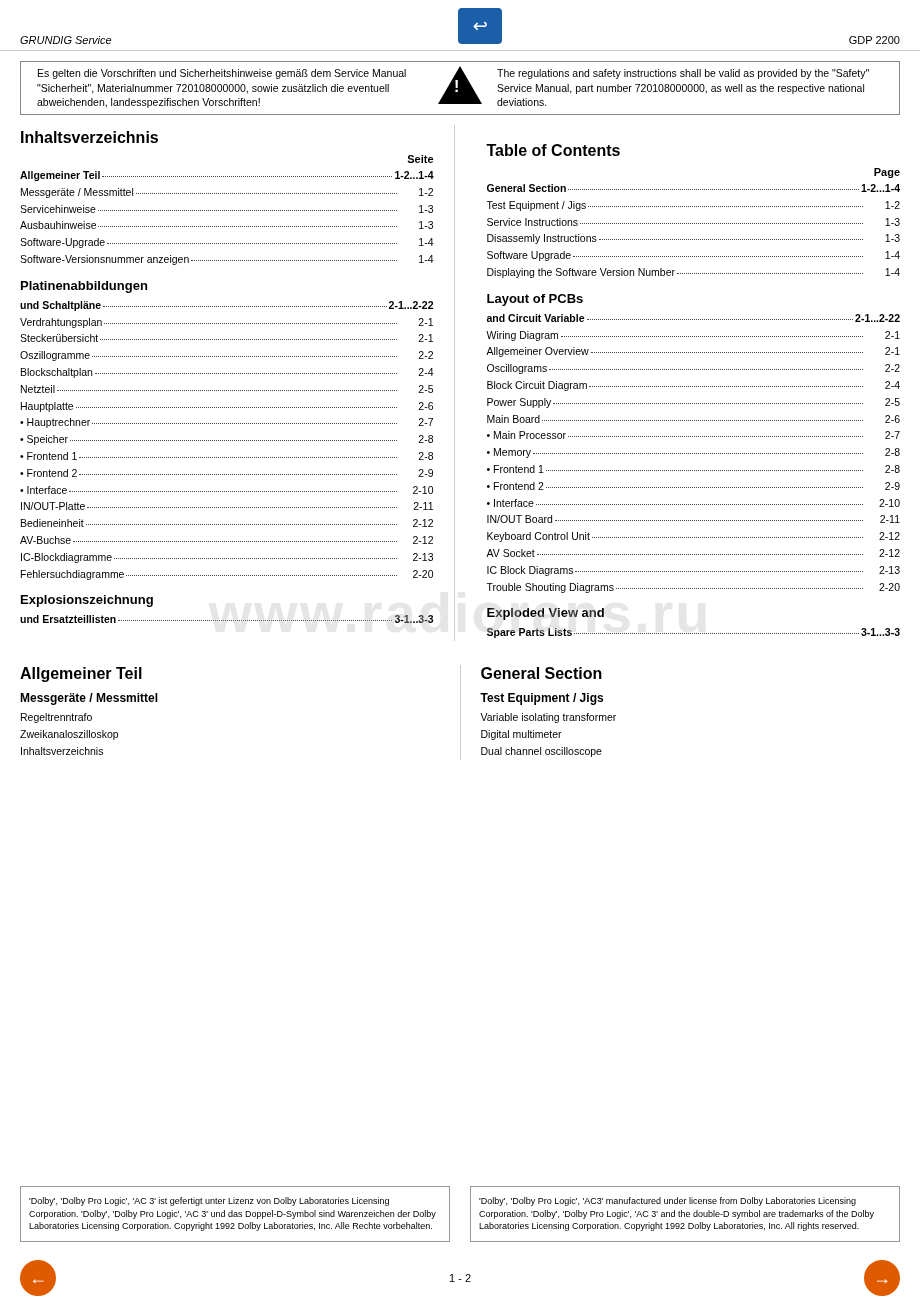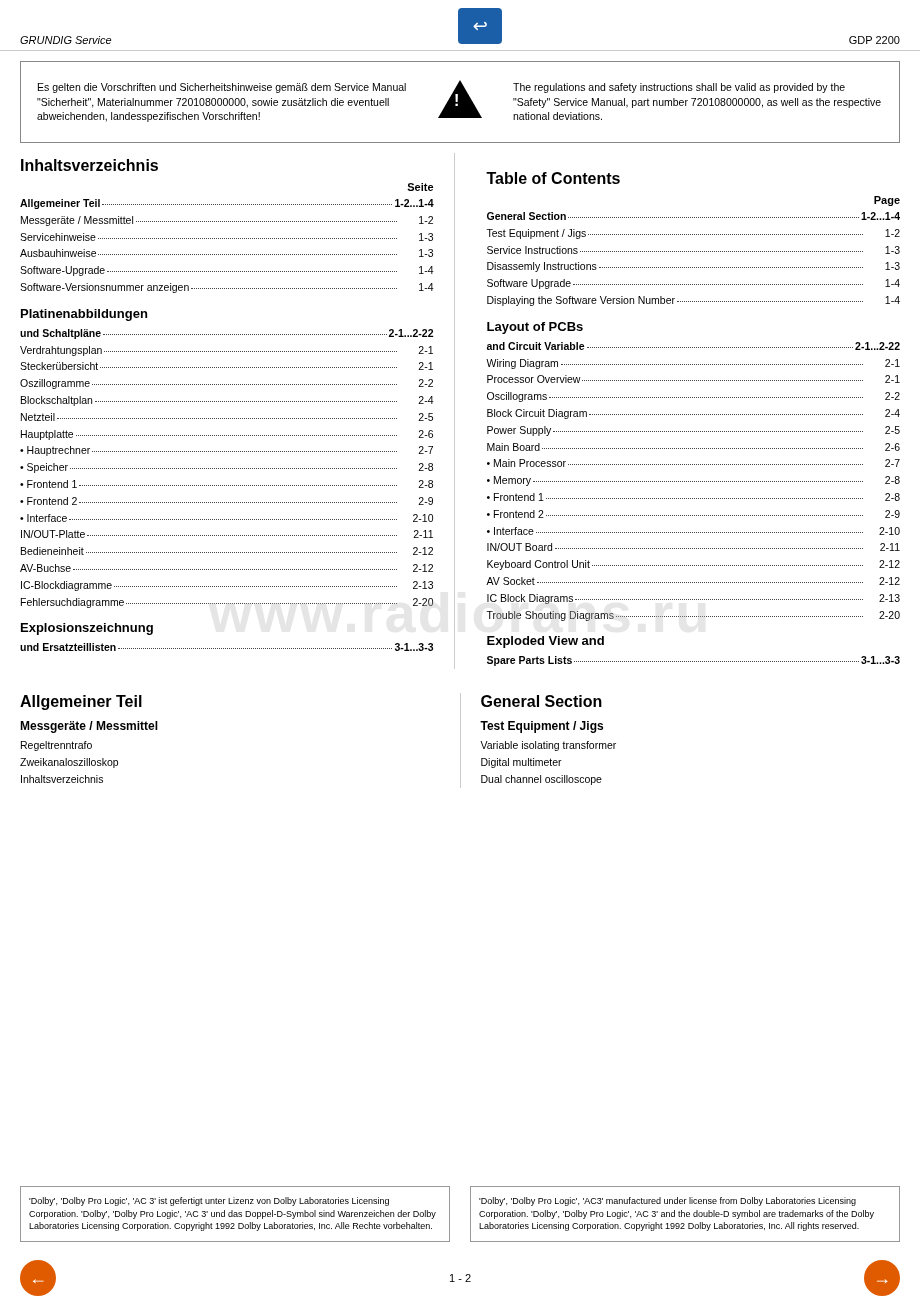--- a/index.html
+++ b/index.html
@@ -40,24 +40,24 @@
       justify-content: center;
       color: white;
       font-size: 18px;
     }
     .header-right {
       font-size: 11px;
     }
     .warning-box {
       border: 1px solid #888;
       margin: 10px 20px;
-      padding: 18px 16px;
+      padding: 4px 16px;
       display: flex;
       align-items: flex-start;
-      gap: 28px;
+      gap: 12px;
     }
     .warning-left {
       flex: 1;
       font-size: 10.5px;
       line-height: 1.4;
     }
     .warning-icon {
       width: 50px;
       display: flex;
       align-items: center;
@@ -445,21 +445,21 @@
       <span class="pg">2-1...2-22</span>
     </div>
 
     <div id="toc-english-section2-items">
         <div class="toc-row">
           <span class="label">Wiring Diagram</span>
           <span class="dots"></span>
           <span class="pg">2-1</span>
         </div>
         <div class="toc-row">
-          <span class="label">Processor Overview</span>
+          <span class="label">Allgemeiner Overview</span>
           <span class="dots"></span>
           <span class="pg">2-1</span>
         </div>
         <div class="toc-row">
           <span class="label">Oscillograms</span>
           <span class="dots"></span>
           <span class="pg">2-2</span>
         </div>
         <div class="toc-row">
           <span class="label">Block Circuit Diagram</span>

